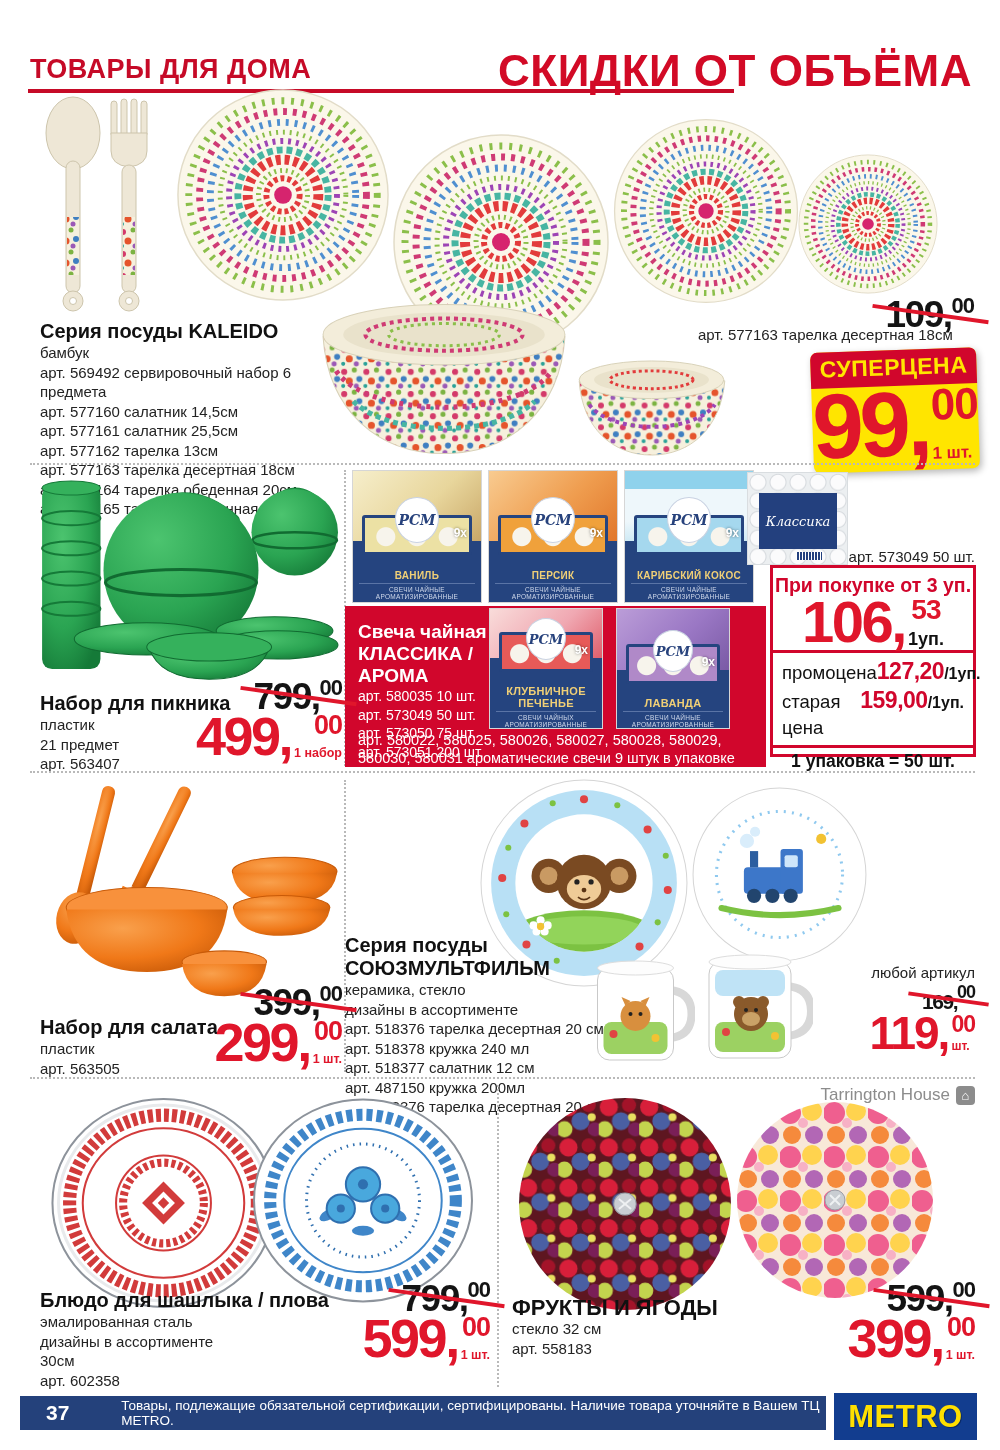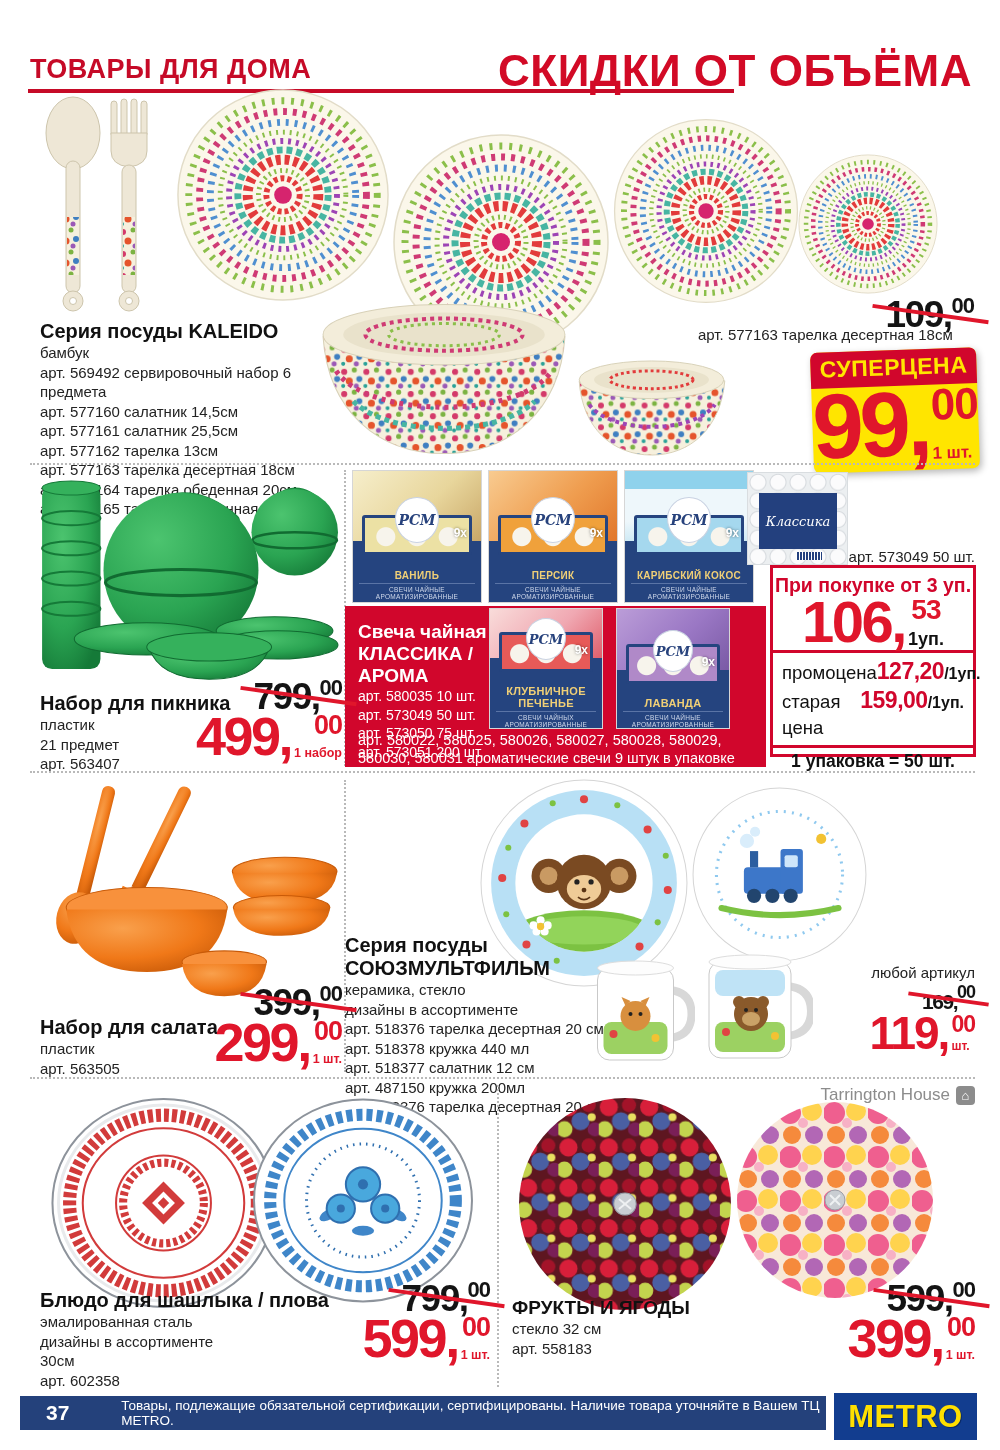--- a/index.html
+++ b/index.html
@@ -543,21 +543,21 @@
       <circle cx="74" cy="86" r="4" fill="#f2c233"></circle>
     <ellipse cx="49" cy="12" rx="41" ry="7" fill="#fdfdfd" stroke="#ddd"></ellipse>
   </svg>
 
   <div class="abs ptext" style="left:345px;top:934px;width:300px">
     <div class="p-title">Серия посуды</div>
     <div class="p-title">СОЮЗМУЛЬТФИЛЬМ</div>
     <div class="p-line">керамика, стекло</div>
     <div class="p-line">дизайны в ассортименте</div>
     <div class="p-line">арт. 518376 тарелка десертная 20 см</div>
-    <div class="p-line">арт. 518378 кружка 440 мл</div>
+    <div class="p-line">арт. 518378 кружка 240 мл</div>
     <div class="p-line">арт. 518377 салатник 12 см</div>
     <div class="p-line">арт. 487150 кружка 200мл</div>
     <div class="p-line">арт. 518376 тарелка десертная 20 см</div>
   </div>
 
   <div class="abs note" style="right:25px;top:964px">любой артикул</div>
   <div class="abs price-stack" style="right:25px;top:984px;width:160px">
     <span class="old-price old-sm"><span class="op-main">169,</span><span class="op-sup">00</span><i class="strike"></i></span><br>
     <span class="new-price size-sm">
       <span class="np-main">119,</span>
@@ -645,21 +645,21 @@
     <span class="new-price">
       <span class="np-main">599,</span>
       <span class="np-col">
           <span class="np-sup">00</span>
           <span class="np-unit">1 шт.</span>
         </span>
     </span>
   </div>
 
   <div class="abs ptext" style="left:512px;top:1296px;width:340px">
-    <div class="p-title" style="font-size:19px">ФРУКТЫ И ЯГОДЫ</div>
+    <div class="p-title" style="font-size:22px">ФРУКТЫ И ЯГОДЫ</div>
     <div class="p-line">стекло 32 см</div>
     <div class="p-line">арт. 558183</div>
   </div>
   <div class="abs price-stack" style="right:25px;top:1280px;width:210px">
     <span class="old-price"><span class="op-main">599,</span><span class="op-sup">00</span><i class="strike"></i></span><br>
     <span class="new-price">
       <span class="np-main">399,</span>
       <span class="np-col">
           <span class="np-sup">00</span>
           <span class="np-unit">1 шт.</span>

